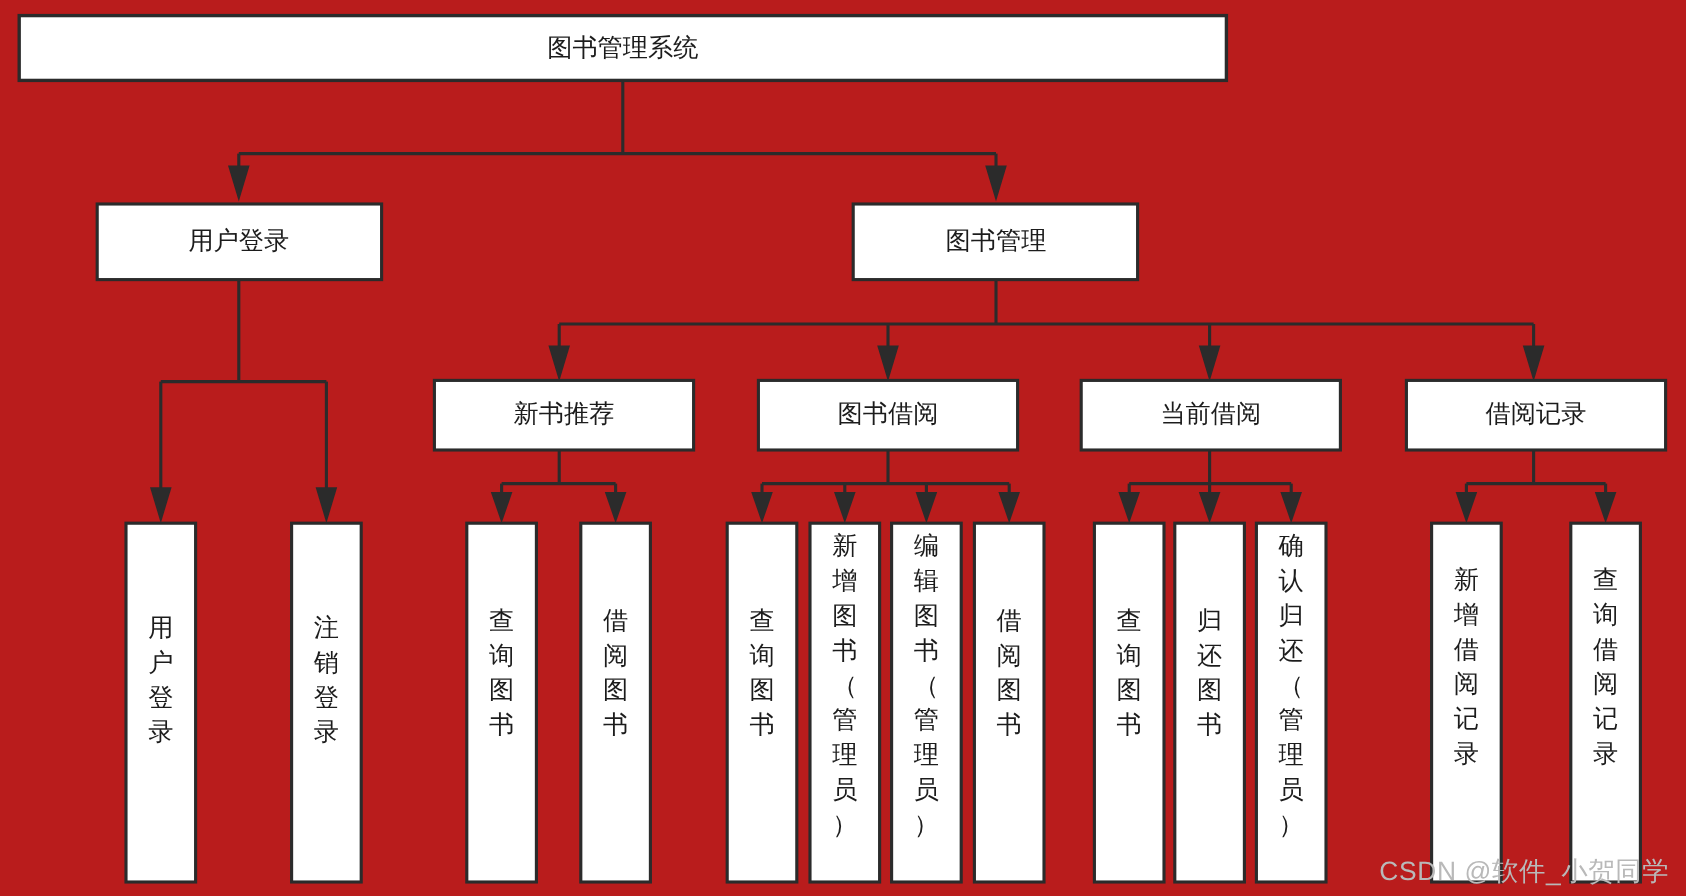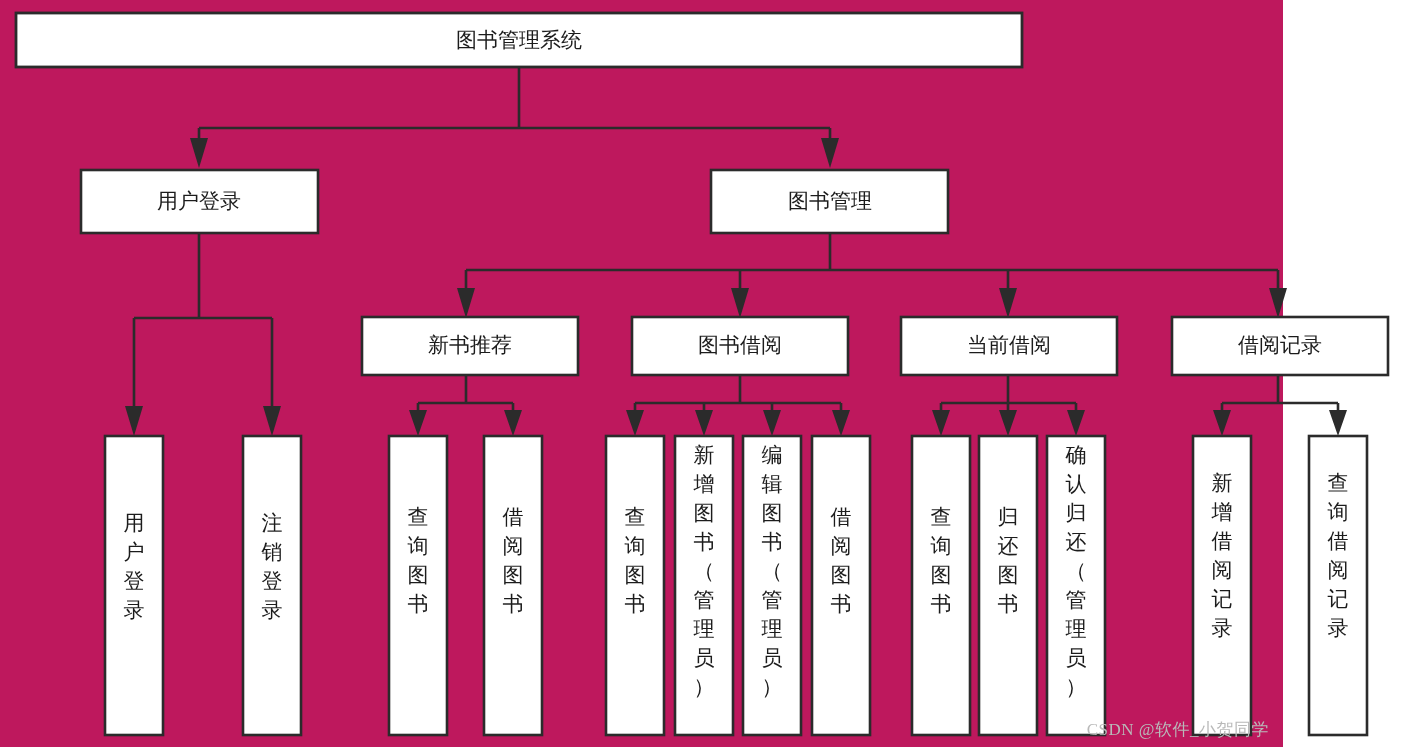--- a/index.html
+++ b/index.html
@@ -9,23 +9,23 @@
     background: #ffffff;
   }
   body {
     width: 1405px;
     height: 747px;
     font-family: "DejaVu Sans", "Liberation Sans", sans-serif;
     overflow: hidden;
   }
   #diagram-root {
     position: relative;
-    width: 1283px;
+    width: 1405px;
     height: 747px;
-    background: #be185d;
+    background: #b91c1c;
   }
   svg.diagram {
     position: absolute;
     top: 0;
     left: 0;
     width: 1405px;
     height: 747px;
   }
   .node-box {
     fill: #ffffff;
@@ -55,22 +55,22 @@
   .node-label-v {
     font-family: "DejaVu Sans", "Liberation Sans", sans-serif;
     font-size: 21px;
     fill: #1c1c1c;
     text-anchor: middle;
   }
   .watermark-text {
     position: absolute;
     right: 14px;
     bottom: 6px;
-    font-family: Liberation Serif, serif;
-    font-size: 17px;
+    font-family: Liberation Sans, sans-serif;
+    font-size: 22px;
     color: #b9b9b9;
     letter-spacing: 0.5px;
     white-space: nowrap;
     pointer-events: none;
   }
 </style>
 </head>
 <body>
 
 <div id="diagram-root">

